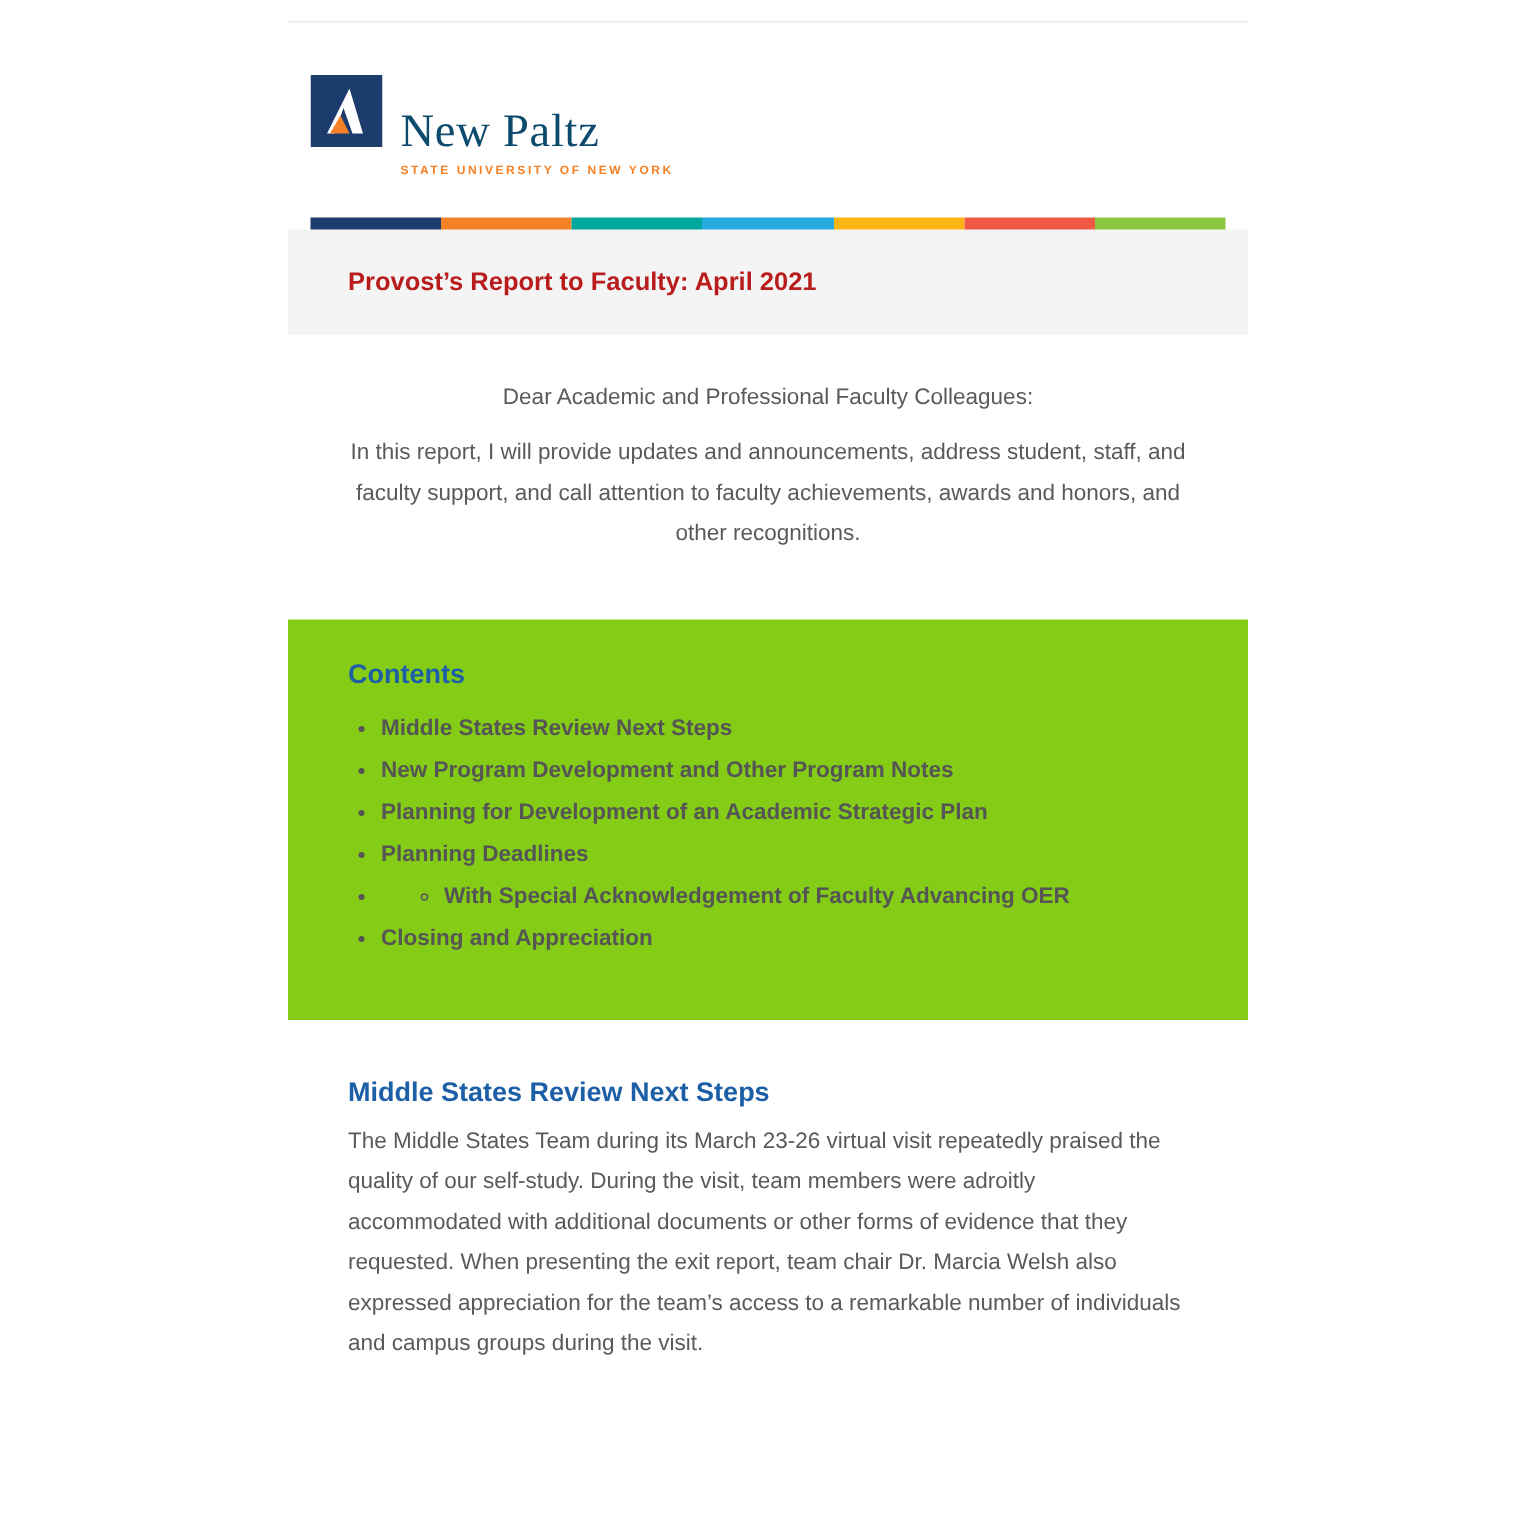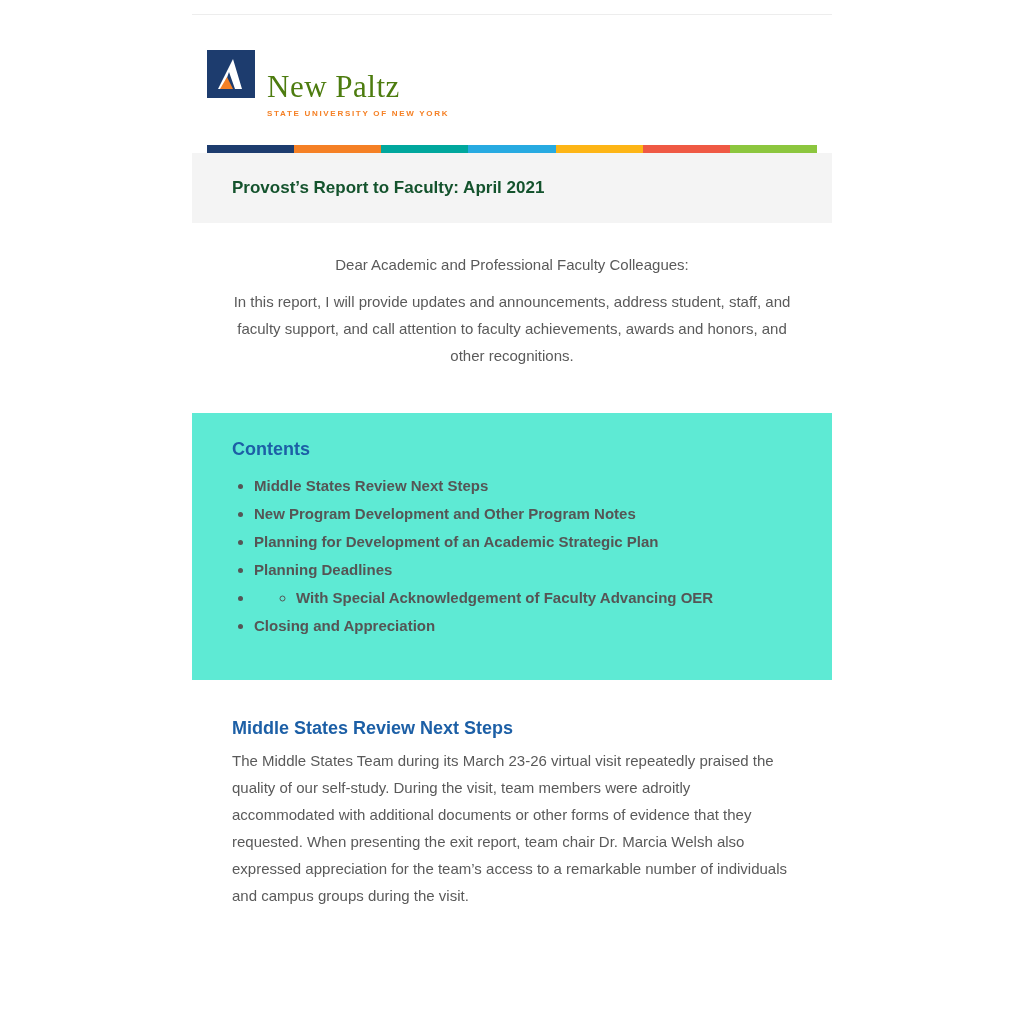--- a/index.html
+++ b/index.html
@@ -24,21 +24,21 @@
     align-items: center;
     gap: 12px;
     padding: 16px 15px 27px;
   }
   .logo-mark { width: 48px; height: 48px; display: block; flex: 0 0 auto; }
   .logo-text { display: flex; flex-direction: column; }
   .logo-wordmark {
     font-family: "Liberation Serif", serif;
     font-size: 31px;
     line-height: 1.05;
-    color: #4d7c0f;
+    color: #0c4a6e;
     letter-spacing: 0.5px;
     margin-top: 40px;
   }
   .logo-subtitle {
     margin-top: 5px;
     font-size: 8px;
     font-weight: bold;
     letter-spacing: 1.7px;
     color: #f58025;
   }
@@ -55,34 +55,34 @@
   }
   
   .band {
     background: #f4f4f4;
     padding: 25px 40px;
   }
   .report-title {
     margin: 0;
     font-size: 17px;
     font-weight: bold;
-    color: #14532d;
+    color: #b91c1c;
   }
   
   .intro-section { padding: 28px 40px 44px; text-align: center; }
   p.body-text {
     margin: 0;
     font-size: 15px;
     line-height: 27px;
     color: #5a5a5a;
   }
   p.body-text + p.body-text { margin-top: 10px; }
   
   .contents-section {
-    background: #5eead4;
+    background: #84cc16;
     padding: 26px 40px 40px;
   }
   .blue-heading {
     margin: 0 0 12px;
     font-size: 18px;
     font-weight: bold;
     color: #1c5fa6;
   }
   ul.contents {
     margin: 0;

